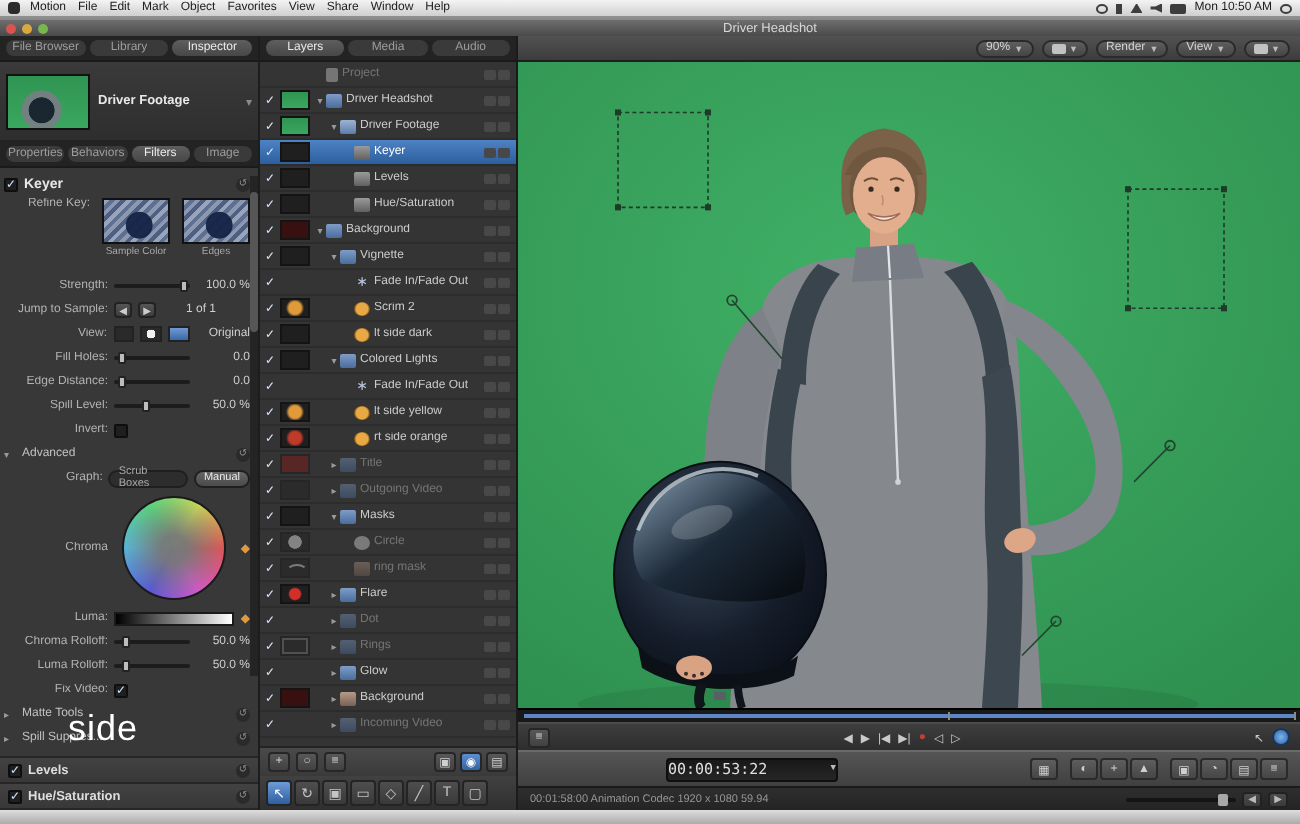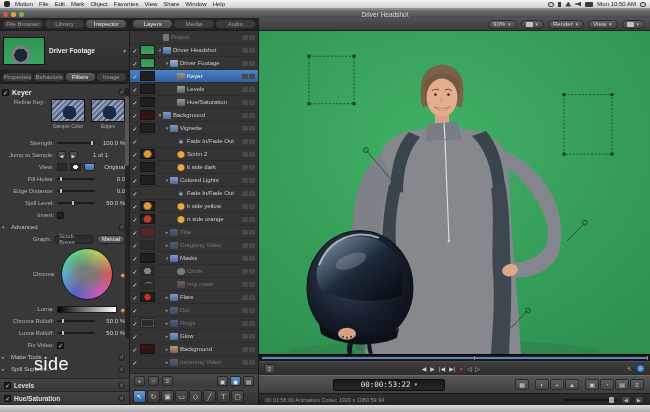--- a/index.html
+++ b/index.html
@@ -143,22 +143,22 @@
   .transport{height:14px;background:linear-gradient(#3e3e3e,#2d2d2d);display:flex;align-items:center;
     gap:3px;padding:0 5px;font-size:6px;color:#c0c0c0;border-top:1px solid #4c4c4c;}
   .tpgroup{display:flex;gap:4px;align-items:center;margin:0 auto;}
   .tpi{font-size:6px;color:#c9c9c9;}
   .tpi.red{color:#c04038;}
   .tpright{display:flex;gap:4px;align-items:center;}
   .bluecirc{width:9px;height:9px;border-radius:50%;background:radial-gradient(circle,#7fb3ef,#2d5f9e);
     border:1px solid #17365e;}
   .tcbar{height:18px;background:linear-gradient(#555,#404040);border-top:1px solid #6a6a6a;
     display:flex;align-items:center;padding:0 6px;}
-  .tcbox{margin-left:68px;width:112px;height:12px;background:linear-gradient(#181818,#262626);
-    border:1px solid #0e0e0e;border-radius:2px;display:flex;align-items:center;justify-content:center;gap:4px;
+  .tcbox{margin-left:68px;width:86px;height:12px;background:linear-gradient(#181818,#262626);
+    border:1px solid #0e0e0e;border-radius:2px;display:flex;align-items:center;justify-content:space-between;gap:4px;
     font-family:"DejaVu Sans Mono",monospace;font-size:7.5px;color:#e0e0e0;}
   .tcgroups{margin-left:auto;display:flex;gap:6px;}
   .tcg{display:flex;gap:1px;}
   .tbtn{width:14px;height:11px;background:linear-gradient(#5e5e5e,#464646);border:1px solid #2a2a2a;
     border-radius:2px;font-size:6px;color:#cfcfcf;display:flex;align-items:center;justify-content:center;}
   .statusbar{height:12px;background:linear-gradient(#2e2e2e,#242424);border-top:1px solid #1a1a1a;
     display:flex;align-items:center;padding:0 6px;font-size:5.5px;color:#969696;}
   .sb-right{margin-left:auto;display:flex;align-items:center;gap:3px;}
   .zslider{width:55px;height:2px;background:#141414;position:relative;border-radius:1px;}
   .zknob{position:absolute;left:46px;top:-2px;width:5px;height:6px;background:#a8a8a8;border-radius:1px;}

